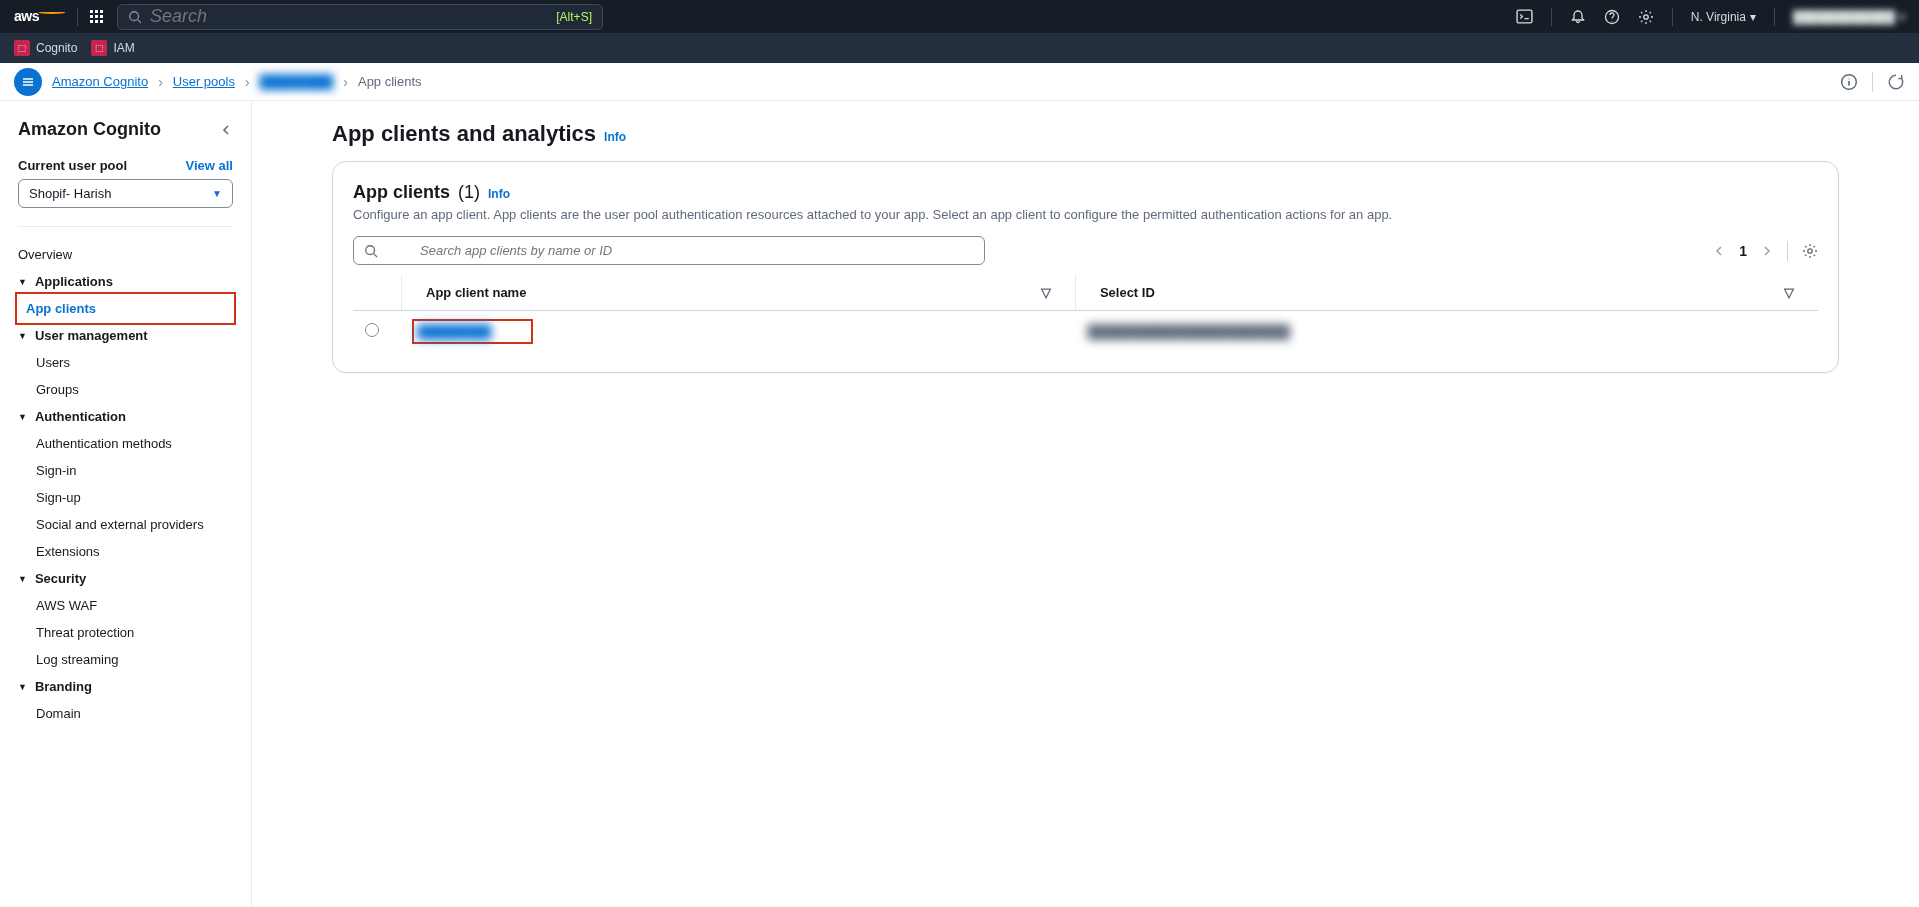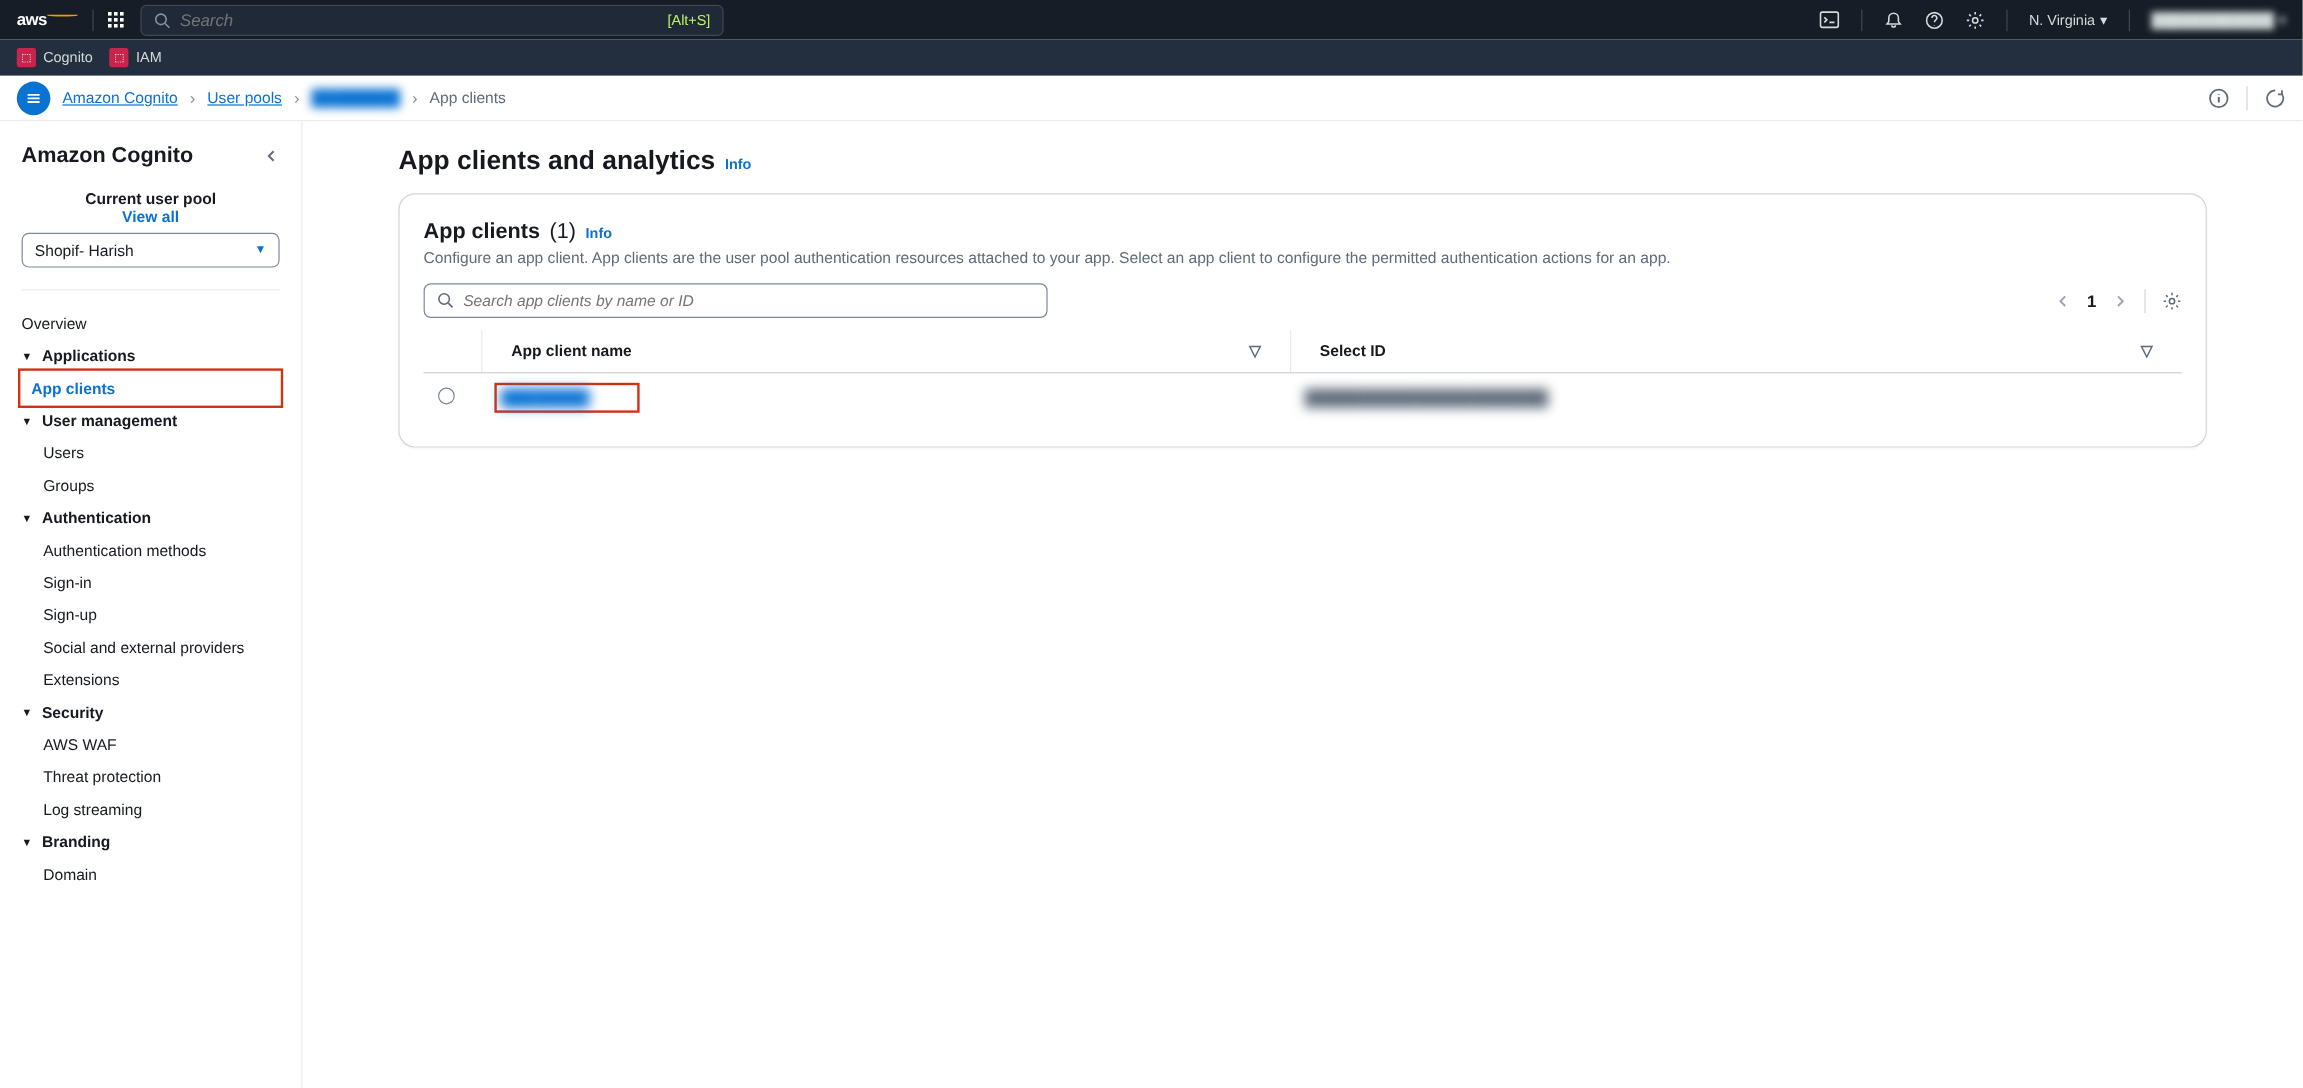--- a/index.html
+++ b/index.html
@@ -7,21 +7,21 @@
   
   .topbar { background: #161d26; height: 33px; display: flex; align-items: center; padding: 0 14px; color: #fff; }
   .aws-logo { font-weight: bold; font-size: 14px; letter-spacing: -0.5px; display: flex; line-height: 0.9; }
   .aws-logo-text { color:#fff; font-weight:600; }
   .aws-logo-smile { height:3px; width:26px; margin-top:1px; border-bottom:2px solid #ff9900; border-radius:0 0 50% 50%; }
   .topbar-sep { width:1px; height:18px; background:#3f4752; margin:0 12px; }
   .apps-icon { display:grid; grid-template-columns:repeat(3,3px); grid-template-rows:repeat(3,3px); gap:2px; cursor:pointer; }
   .apps-icon span { background:#fff; width:3px; height:3px; }
   .search-wrap { flex:0 0 auto; margin-left:14px; display:flex; align-items:center; background:#1f2938; border:1px solid #3f4752; border-radius:5px; height:26px; width:486px; padding:0 10px; }
   .search-wrap svg { flex:0 0 auto; }
-  .search-input { background:transparent; border:none; outline:none; color:#ccc; font-style:italic; font-size:14px; margin-left:8px; flex:1; }
+  .search-input { background:transparent; border:none; outline:none; color:#ccc; font-style:italic; font-size:18px; margin-left:8px; flex:1; }
   .search-shortcut { color:#bef264; font-size:12px; }
   .topbar-spacer { flex:1; }
   .topbar-icons { display:flex; align-items:center; gap:18px; }
   .topbar-icons .ic { cursor:pointer; color:#d5dbdb; }
   .region { color:#d5dbdb; font-size:12px; display:flex; align-items:center; gap:4px; cursor:pointer; }
   .acct { color:#d5dbdb; font-size:12px; display:flex; align-items:center; gap:4px; cursor:pointer; filter:blur(3px); }
   
   .servicebar { background:#232f3e; height:30px; display:flex; align-items:center; padding:0 14px; gap:14px; }
   .service-chip { display:flex; align-items:center; gap:6px; color:#d5dbdb; font-size:12px; cursor:pointer; }
   .service-chip .box { width:16px; height:16px; border-radius:2px; display:flex; align-items:center; justify-content:center; font-size:9px; color:#fff; }
@@ -39,21 +39,21 @@
   .crumb-sep { color:#879196; }
   .breadcrumb-right { display:flex; align-items:center; gap:14px; color:#5f6b7a; }
   
   .main { display:flex; height:calc(907px - 33px - 30px - 38px); }
   
   .sidebar-wrap { width:252px; border-right:1px solid #e9ebed; position:relative; overflow-y:auto; scrollbar-width:thin; }
   .sidebar { padding:18px 18px 18px 18px; }
   .sidebar-header { display:flex; align-items:center; justify-content:space-between; margin-bottom:18px; }
   .sidebar-title { font-size:18px; font-weight:700; }
   .collapse-btn { cursor:pointer; color:#5f6b7a; }
-  .pool-label-row { display:flex; justify-content:space-between; align-items:center; margin-bottom:6px;flex-direction:column; }
+  .pool-label-row { display:flex; justify-content:space-between; align-items:center; margin-bottom:6px; }
   .pool-label { font-weight:700; font-size:13px; }
   .view-all { color:#0972d3; font-weight:700; font-size:13px; cursor:pointer; }
   .pool-select { width:100%; border:1px solid #7d8998; border-radius:6px; padding:6px 10px; display:flex; justify-content:space-between; align-items:center; font-size:13px; cursor:pointer; }
   .pool-select .tri { color:#0972d3; font-size:10px; }
   .sidebar hr { border:none; border-top:1px solid #e9ebed; margin:18px 0 14px; }
   .nav-item { font-size:13px; padding:6px 0 6px 18px; cursor:pointer; color:#16191f; }
   .nav-section { font-size:13px; font-weight:700; padding:6px 0; display:flex; align-items:center; gap:4px; cursor:pointer; }
   .nav-section:before { content:"▼"; font-size:9px; margin-right:4px; }
   .nav-item.active { color:#0972d3; font-weight:700; }
   .nav-item.highlighted { outline:2px solid #d13212; outline-offset:1px; margin-left:0; padding-left:8px; }
@@ -69,21 +69,21 @@
   .panel-title .count { font-weight:400; }
   .panel-actions { display:flex; gap:12px; align-items:center; }
   .btn { border-radius:16px; padding:6px 18px; font-size:13px; font-weight:700; cursor:pointer; border:1px solid; background:#fff; }
   .btn.icon-btn { padding:4px; width:30px; height:30px; border-radius:50%; display:flex; align-items:center; justify-content:center; border-color:#0972d3; color:#0972d3; }
   .btn.delete { border-color:#9ba7b6; color:#9ba7b6; cursor:not-allowed; }
   .btn.create { border-color:#0972d3; color:#0972d3; }
   .btn.create.highlighted { outline:3px solid #d13212; outline-offset:3px; }
   .panel-desc { font-size:13px; color:#5f6b7a; margin-bottom:14px; }
   
   .filter-row { display:flex; align-items:center; gap:14px; margin-bottom:10px; }
-  .filter-input-wrap { display:flex; border:1px solid #7d8998; border-radius:6px; padding:6px 10px; width:520px; }
+  .filter-input-wrap { display:flex; align-items:center; border:1px solid #7d8998; border-radius:6px; padding:6px 10px; width:632px;gap:34px; }
   .filter-input { border:none; outline:none; font-style:italic; font-size:13px; flex:1; margin-left:8px; color:#5f6b7a; }
   .pager { margin-left:auto; display:flex; align-items:center; gap:14px; color:#5f6b7a; }
   .pager .page-num { color:#16191f; font-weight:700; }
   .pager .chev { cursor:pointer; }
   .pager .sep { width:1px; height:20px; background:#d1d5db; }
   .gear { cursor:pointer; color:#5f6b7a; }
   
   table.data { width:100%; border-collapse:collapse; }
   table.data th { text-align:left; font-size:13px; font-weight:700; padding:10px 24px; border-bottom:1px solid #d1d5db; }
   table.data th.sel { width:34px; border-right:1px solid #e9ebed; }

